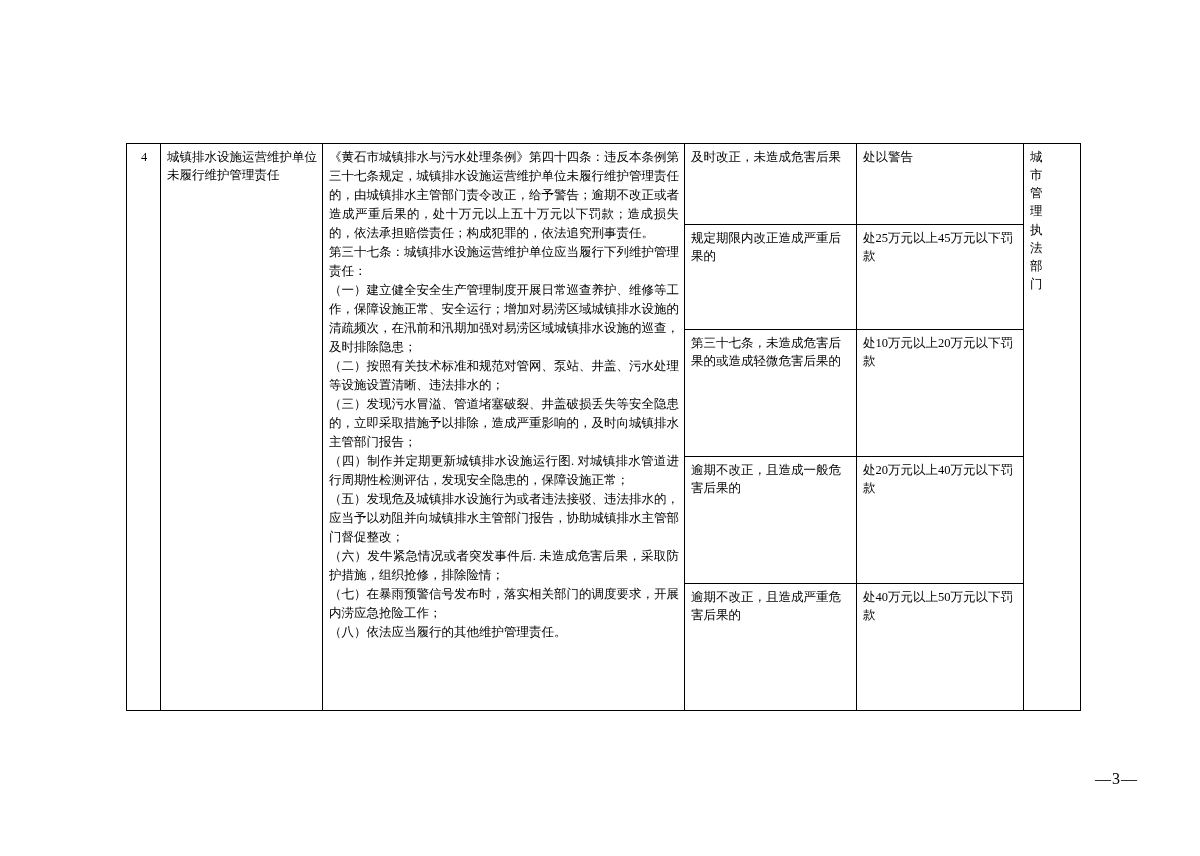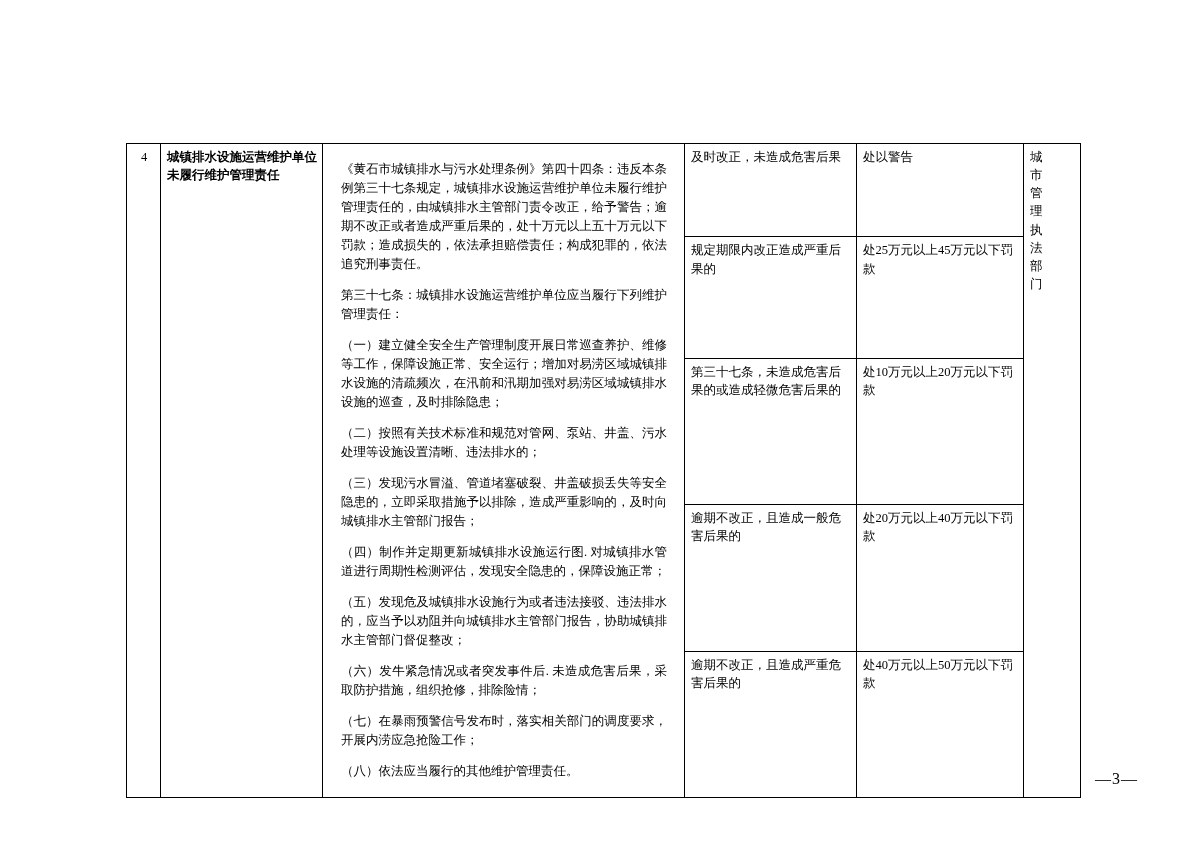--- a/index.html
+++ b/index.html
@@ -32,32 +32,32 @@
   }
   .doc-table td {
     border: 1px solid #000;
     vertical-align: top;
     padding: 4px 5px 4px 6px;
     font-size: 12.5px;
     line-height: 1.45;
     font-family: "Liberation Serif", "DejaVu Serif", serif;
   }
   .col-num   { width: 22px;  text-align: center; vertical-align: middle; }
-  .col-item  { width: 150px; font-weight: bold; }
+  .col-item  { width: 150px; }
   .col-basis { width: 350px; }
   .col-cond  { width: 160px; }
   .col-pen   { width: 155px; }
   .col-dept  { width: 45px; }
 
   .cell-item {
     vertical-align: middle;
     line-height: 1.65;
   }
   .cell-basis p {
-    margin: 12px;
+    margin: 0;
     text-align: justify;
     text-justify: inter-ideograph;
     line-height: 1.52;
   }
   .cell-cond {
     vertical-align: middle;
     line-height: 1.5;
     margin-left: 19px;
   }
   .cell-pen {

